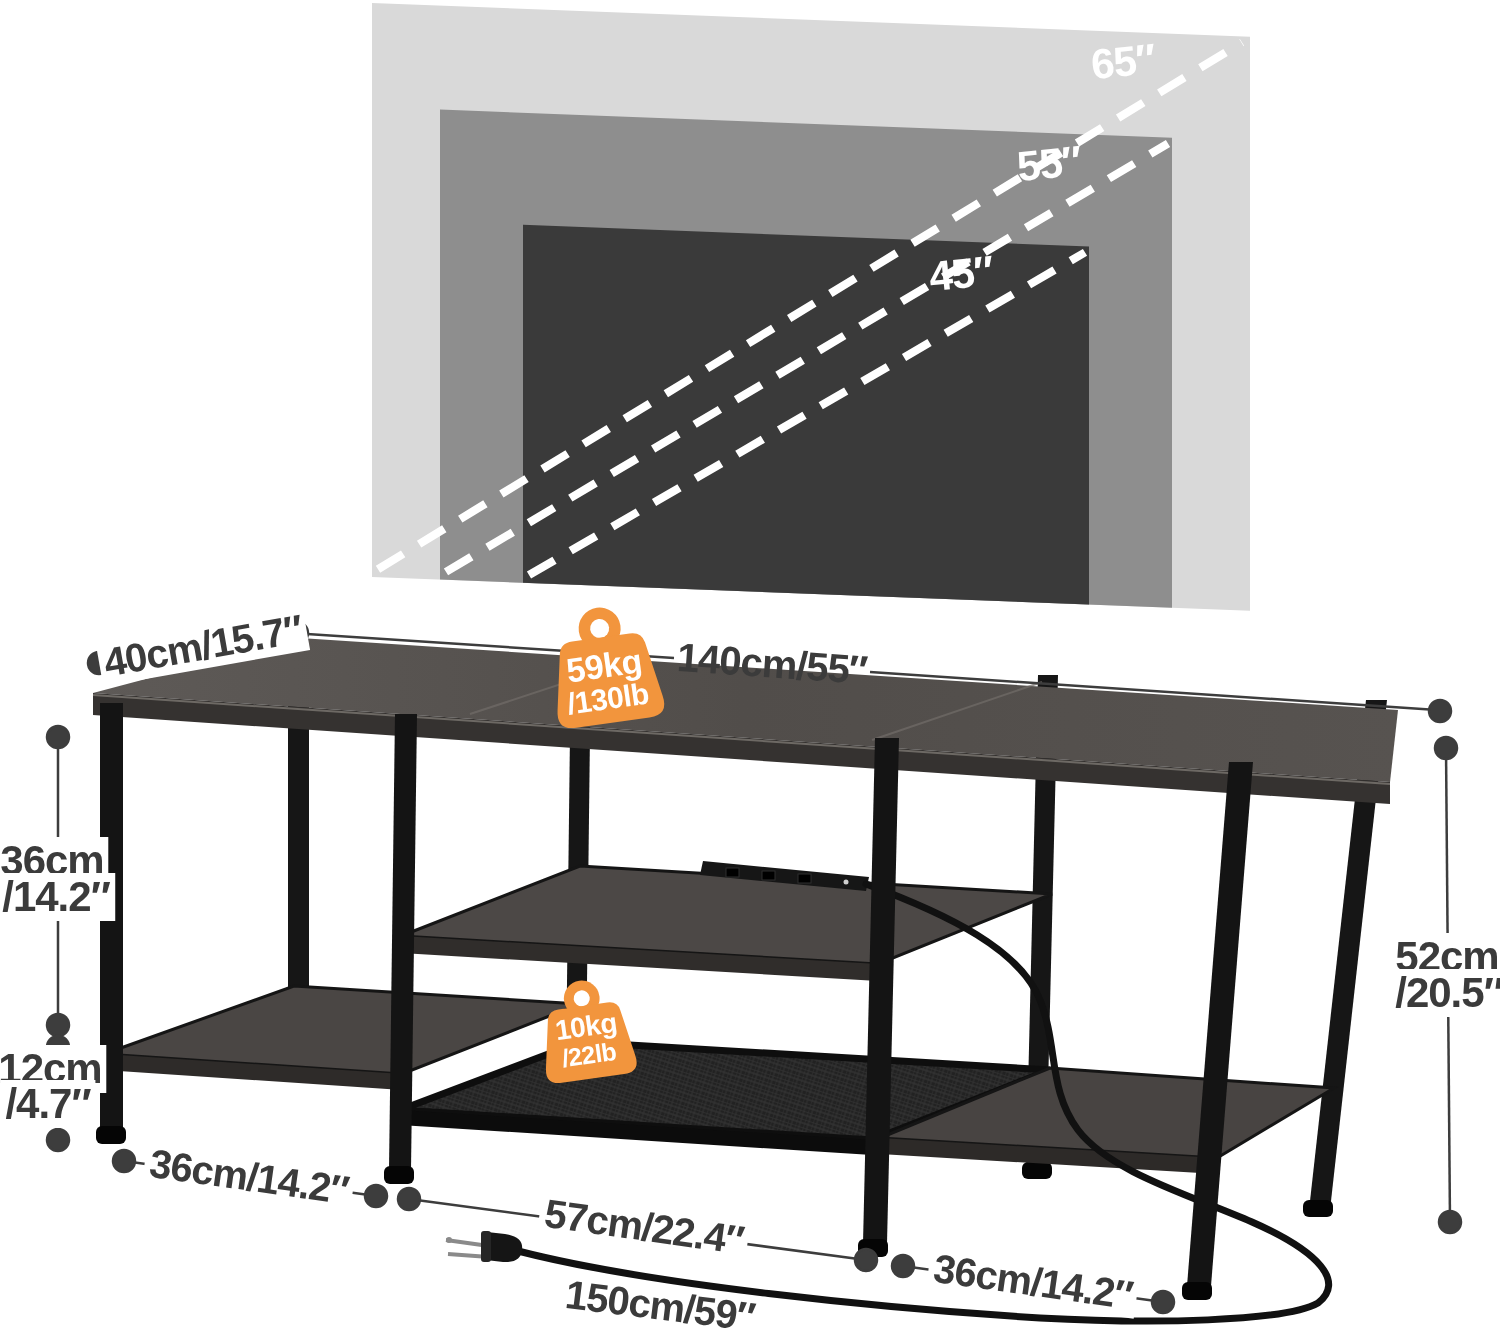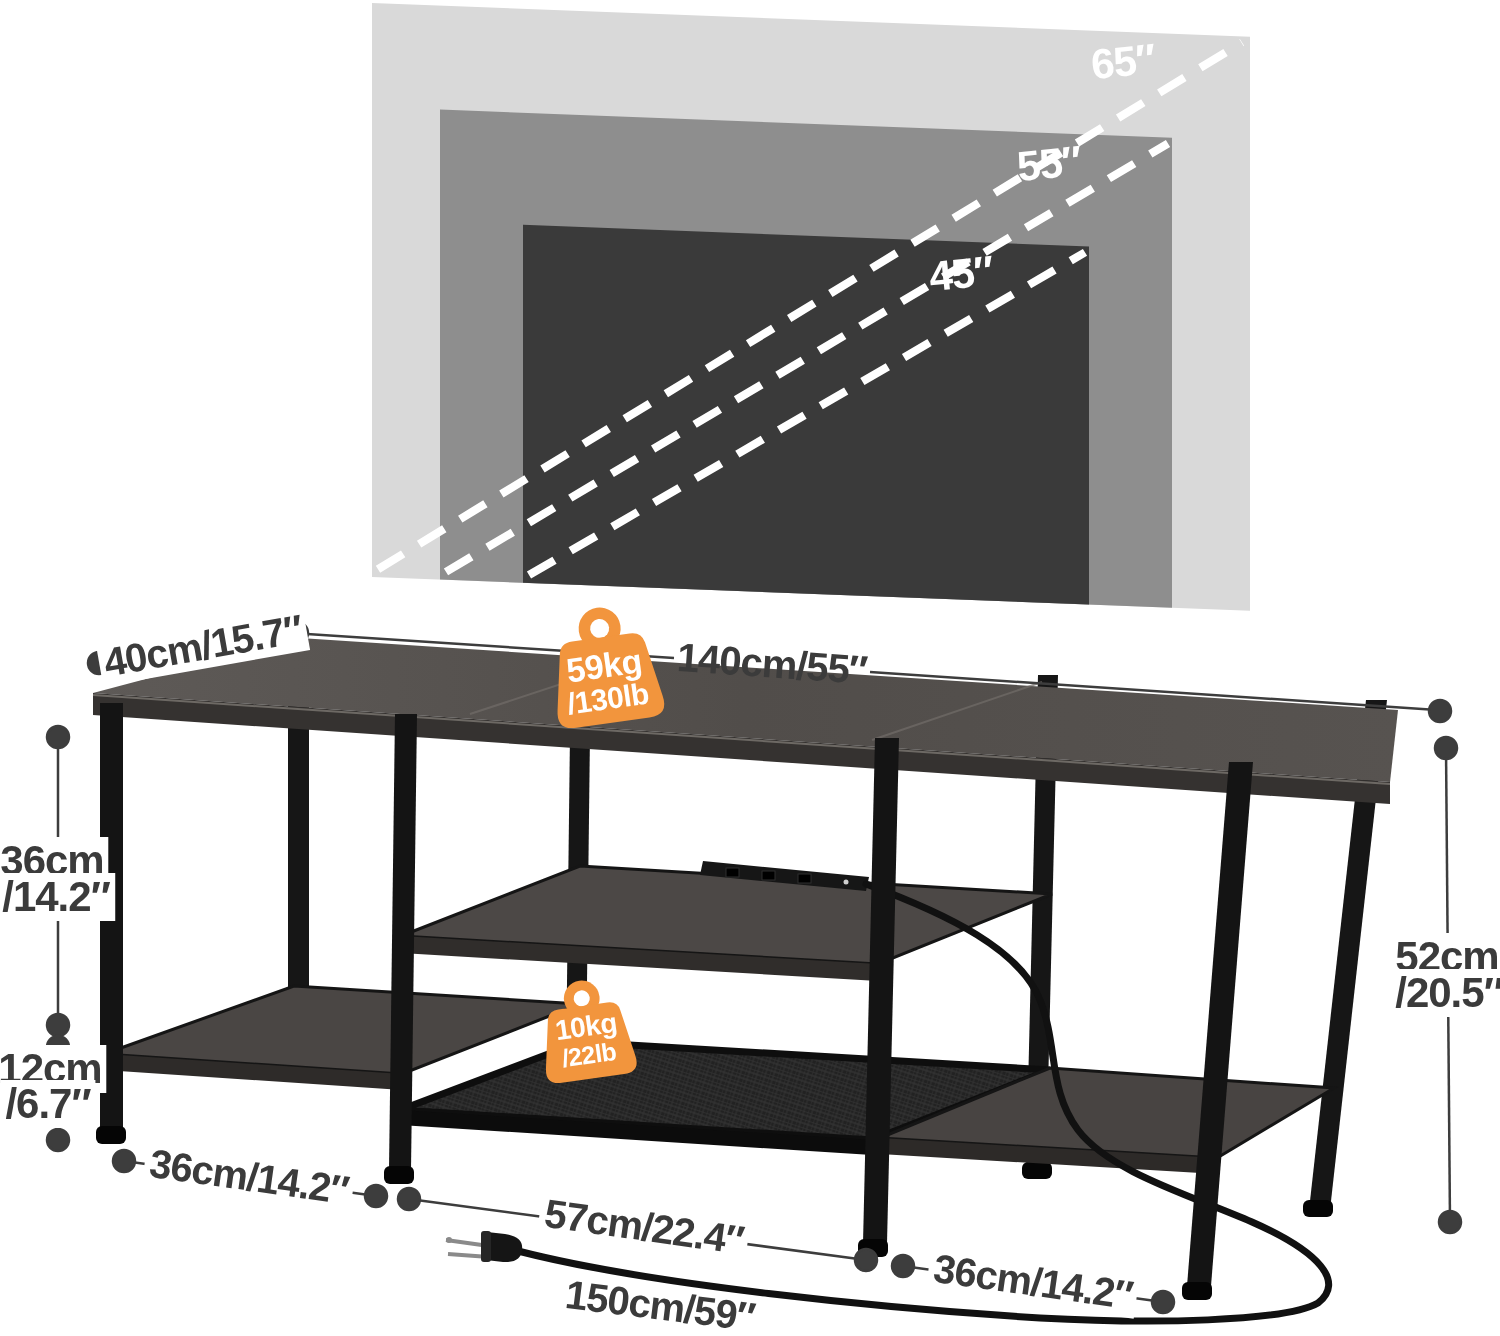--- a/index.html
+++ b/index.html
@@ -166,21 +166,21 @@
   <div class="badge-text" style="left:604px;top:666px;font-size:34px">59kg</div>
   <div class="badge-text" style="left:608px;top:699px;font-size:30px">/130lb</div>
   <div class="badge-text" style="left:586px;top:1027px;font-size:28px">10kg</div>
   <div class="badge-text" style="left:589px;top:1055px;font-size:25px">/22lb</div>
 
   <div class="dim bg" style="left:203px;top:646px;transform:translate(-50%,-50%) rotate(-10deg)">40cm/15.7″</div>
   <div class="dim" style="left:772px;top:664px;transform:translate(-50%,-50%) rotate(4deg)">140cm/55″</div>
   <div class="dim bg" style="left:52px;top:861px;font-size:42px">36cm</div>
   <div class="dim bg" style="left:56px;top:897px;font-size:42px">/14.2″</div>
   <div class="dim bg" style="left:50px;top:1069px;font-size:42px">12cm</div>
-  <div class="dim bg" style="left:48px;top:1104px;font-size:42px">/6.7″</div>
+  <div class="dim bg" style="left:48px;top:1104px;font-size:42px">/4.7″</div>
   <div class="dim bg" style="left:249px;top:1177px;transform:translate(-50%,-50%) rotate(8deg)">36cm/14.2″</div>
   <div class="dim bg" style="left:644px;top:1227px;transform:translate(-50%,-50%) rotate(8deg)">57cm/22.4″</div>
   <div class="dim bg" style="left:1033px;top:1282px;transform:translate(-50%,-50%) rotate(8deg)">36cm/14.2″</div>
   <div class="dim bg" style="left:1447px;top:957px;font-size:42px">52cm</div>
   <div class="dim bg" style="left:1449px;top:993px;font-size:42px">/20.5″</div>
   <div class="dim" style="left:660px;top:1306px;transform:translate(-50%,-50%) rotate(7deg)">150cm/59″</div>
 
 </div>
 
 </body></html>

